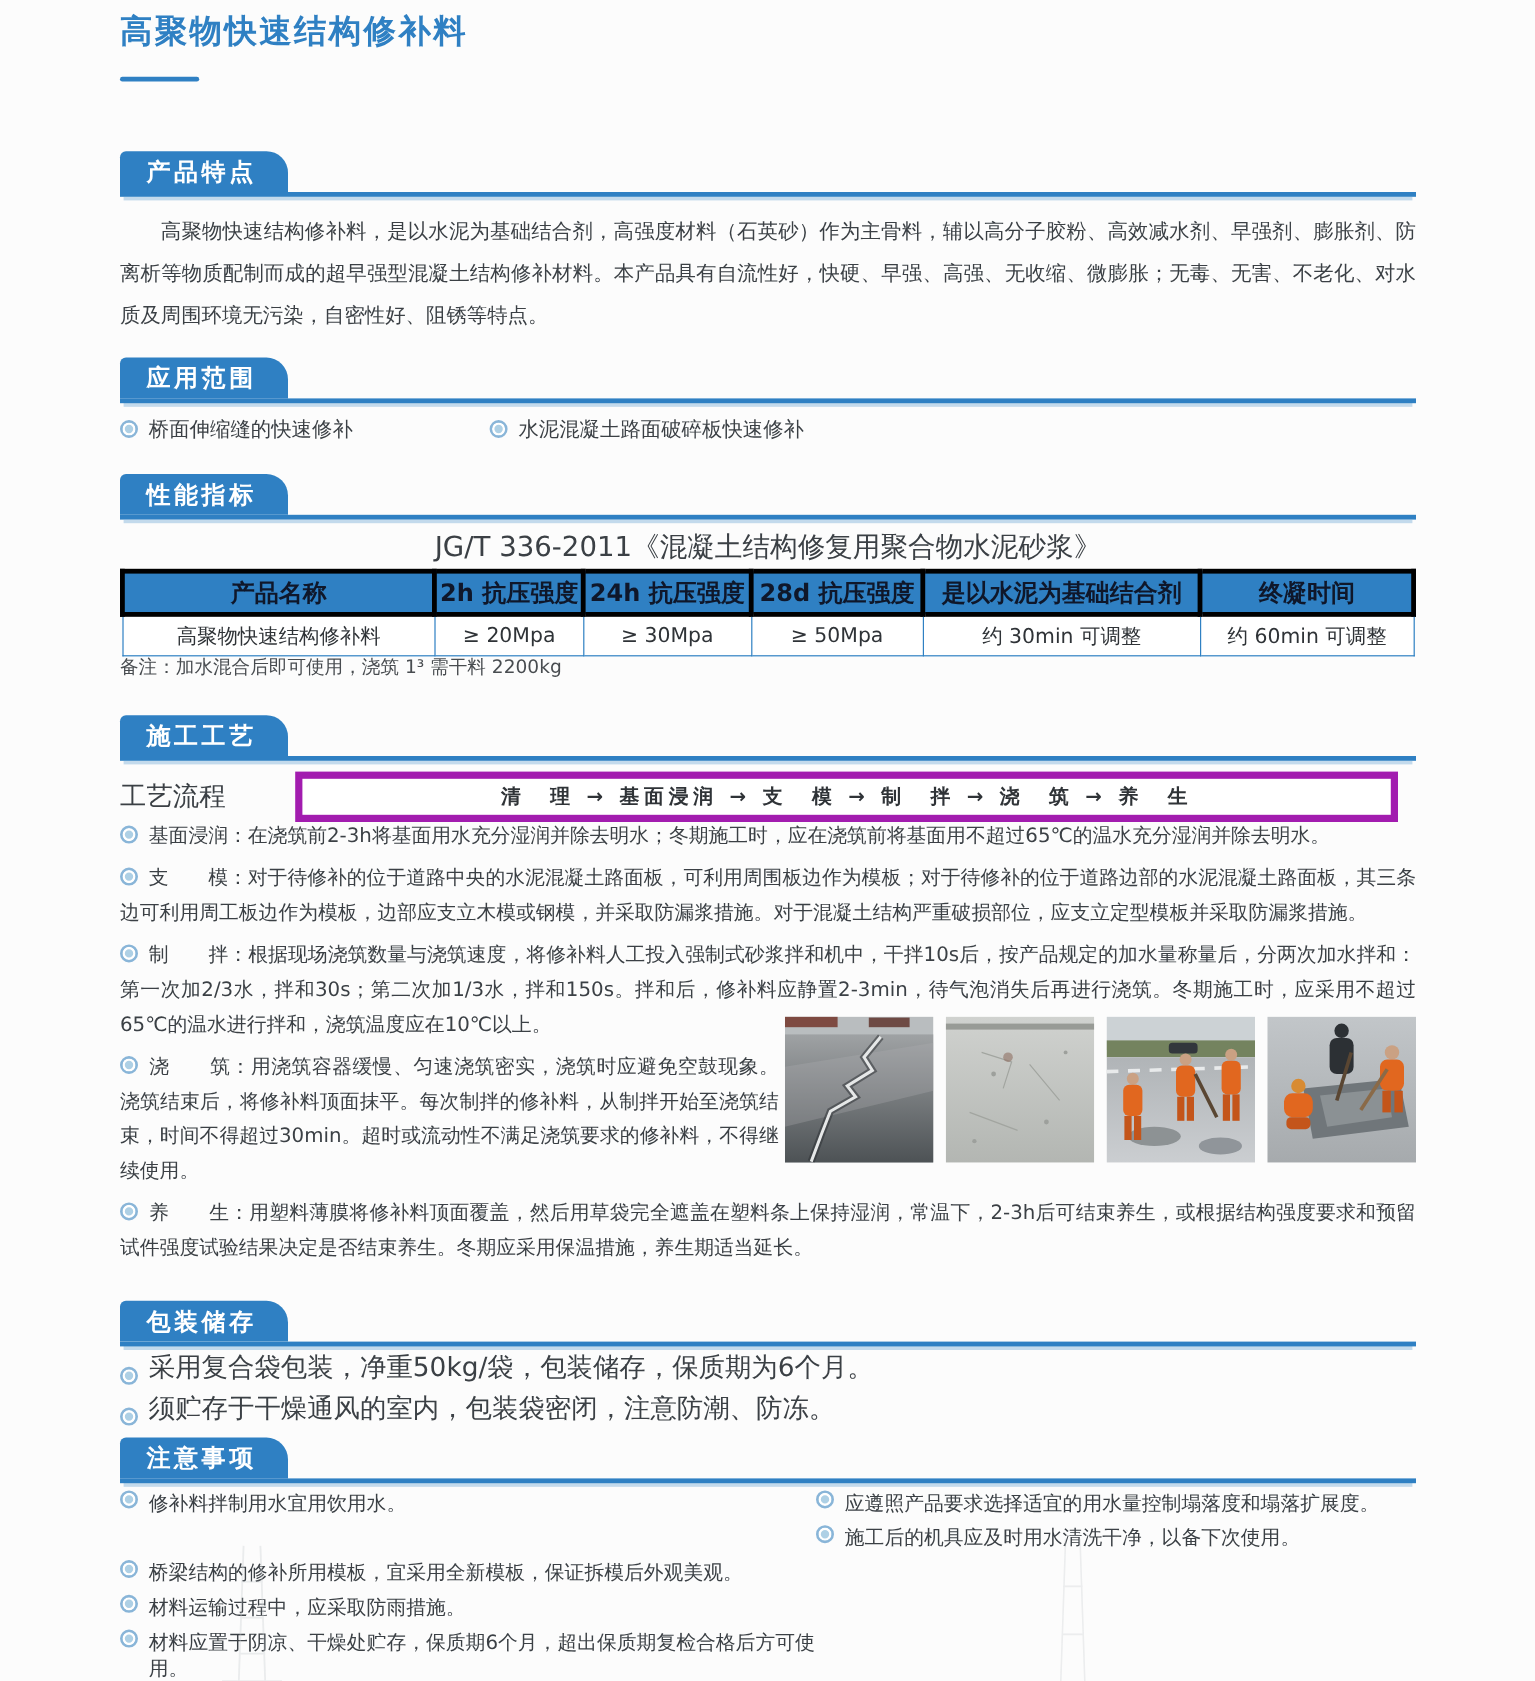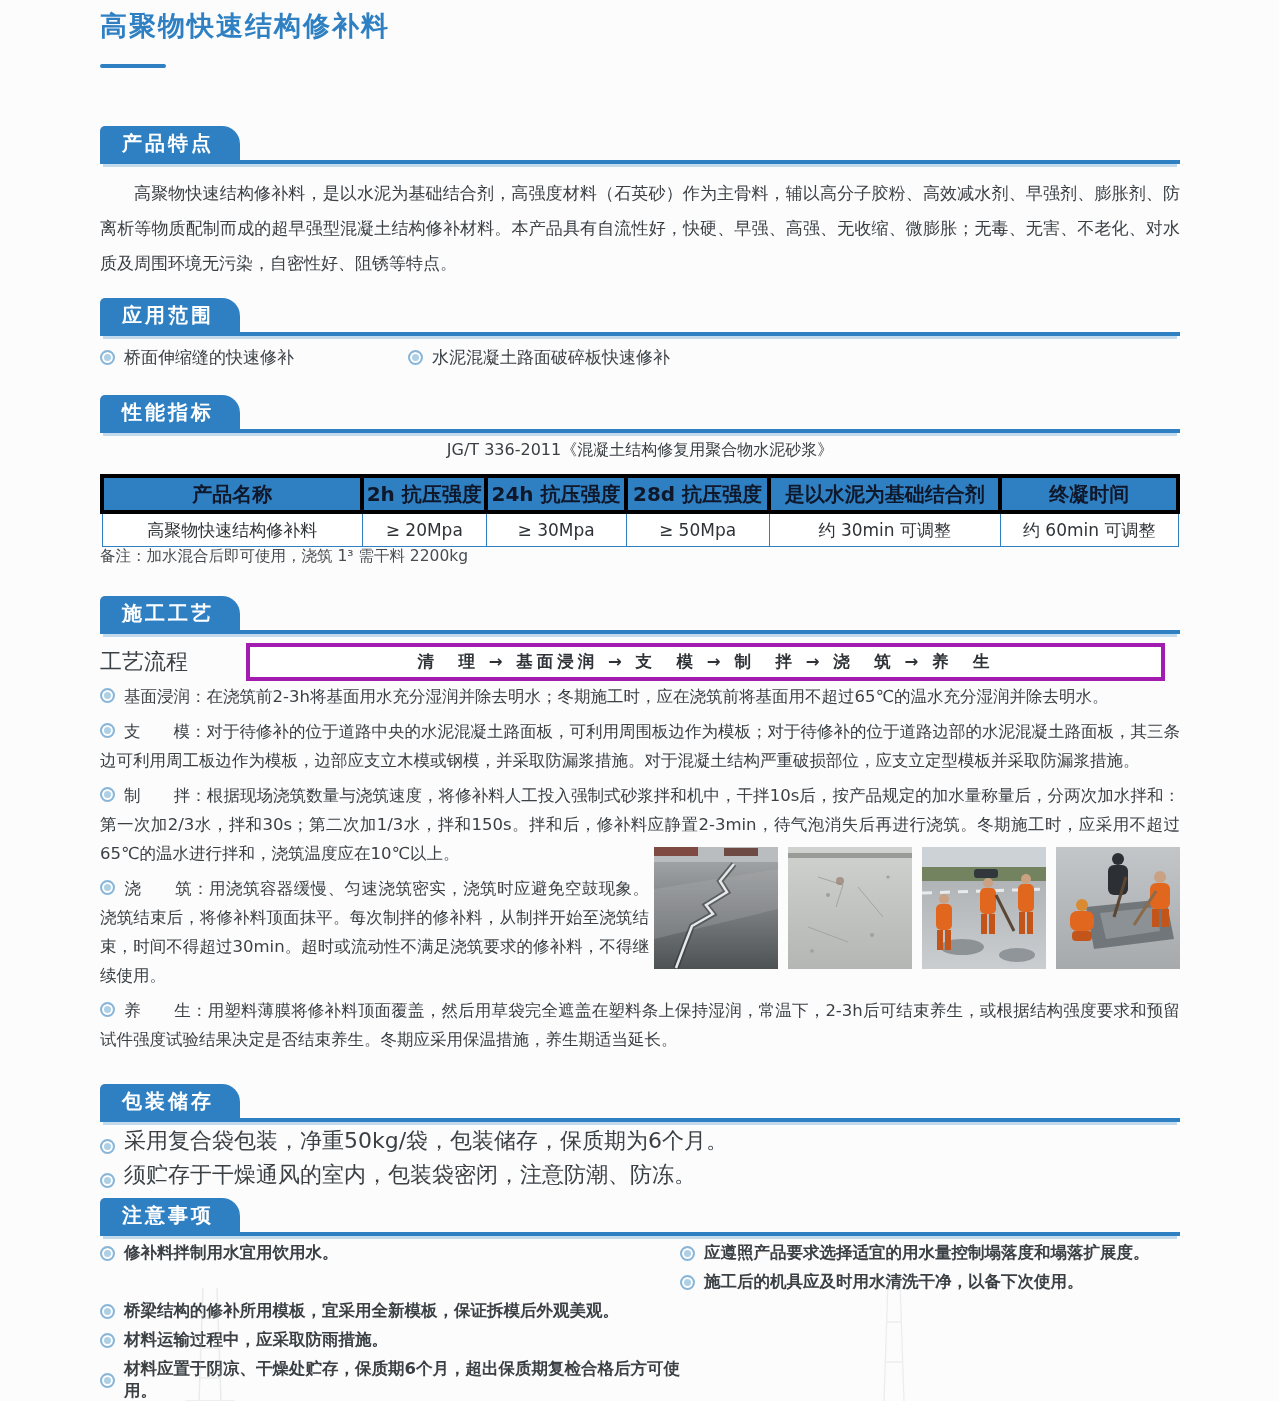--- a/index.html
+++ b/index.html
@@ -21,45 +21,45 @@
   
   .b{display:inline-block;width:11px;height:11px;border-radius:50%;border:2px solid #89b5d8;
      background:#aed0e5;box-shadow:inset 0 0 0 2px #ffffff;vertical-align:-1px;margin-right:9px;flex:none;}
 
   .para{font-size:17px;line-height:35px;text-align:justify;text-indent:2em;color:#3b4045;}
 
   .app-row{font-size:17px;display:flex;}
   .app-item{display:flex;align-items:center;}
   .app-item:first-child{width:308px;}
 
-  .standard{font-size:16px;text-align:center;color:#3b4045;}
+  .standard{font-size:23px;text-align:center;color:#3b4045;}
 
   table.perf{width:100%;border-collapse:collapse;table-layout:fixed;}
   table.perf th{background:#2f80c3;color:#0f172a;font-size:20px;font-weight:600;height:32px;
                 border:4px solid #000000;padding:0 2px;}
   table.perf td{background:#fff;border:1px solid #2f80c3;font-size:17px;font-weight:500;
                 color:#2f3337;text-align:center;height:32px;padding:0 2px;}
   .note{font-size:15.5px;color:#484c50;}
 
   .flow-row{display:flex;align-items:center;}
   .flow-label{width:146px;font-size:22px;color:#3b4045;flex:none;}
-  .flow-box{flex:1;margin-right:15px;border:4px solid #a21caf;height:30px;line-height:30px;
+  .flow-box{flex:1;margin-right:15px;border:6px solid #a21caf;height:30px;line-height:30px;
             text-align:center;font-size:16.5px;font-weight:bold;letter-spacing:4px;color:#2f3337;background:#fff;}
 
   .steps p{margin:0 0 6px 0;font-size:16.5px;line-height:29px;text-align:justify;}
   .step4-wrap{position:relative;}
   .step4-wrap p{width:549px;}
   .photo-strip{position:absolute;right:0;top:-27px;display:flex;gap:10px;}
   .photo{width:124px;height:122px;overflow:hidden;flex:none;}
   .photo svg{display:block;}
 
   .pack p{margin:0 0 8px 0;font-size:22px;line-height:26px;display:flex;align-items:flex-end;}
 
   .notes-grid{display:grid;grid-template-columns:580px 1fr;row-gap:7px;font-size:16.5px;line-height:22px;}
-  .notes-grid .item{display:flex;align-items:center;font-weight:bold;}
+  .notes-grid .item{display:flex;align-items:flex-start;}
   .col1{grid-column:1;}
   .col2{grid-column:2;}
 
   .watermark{position:absolute;opacity:.35;}
 </style>
 </head>
 <body>
 
 <div class="page">
   <div class="content">

